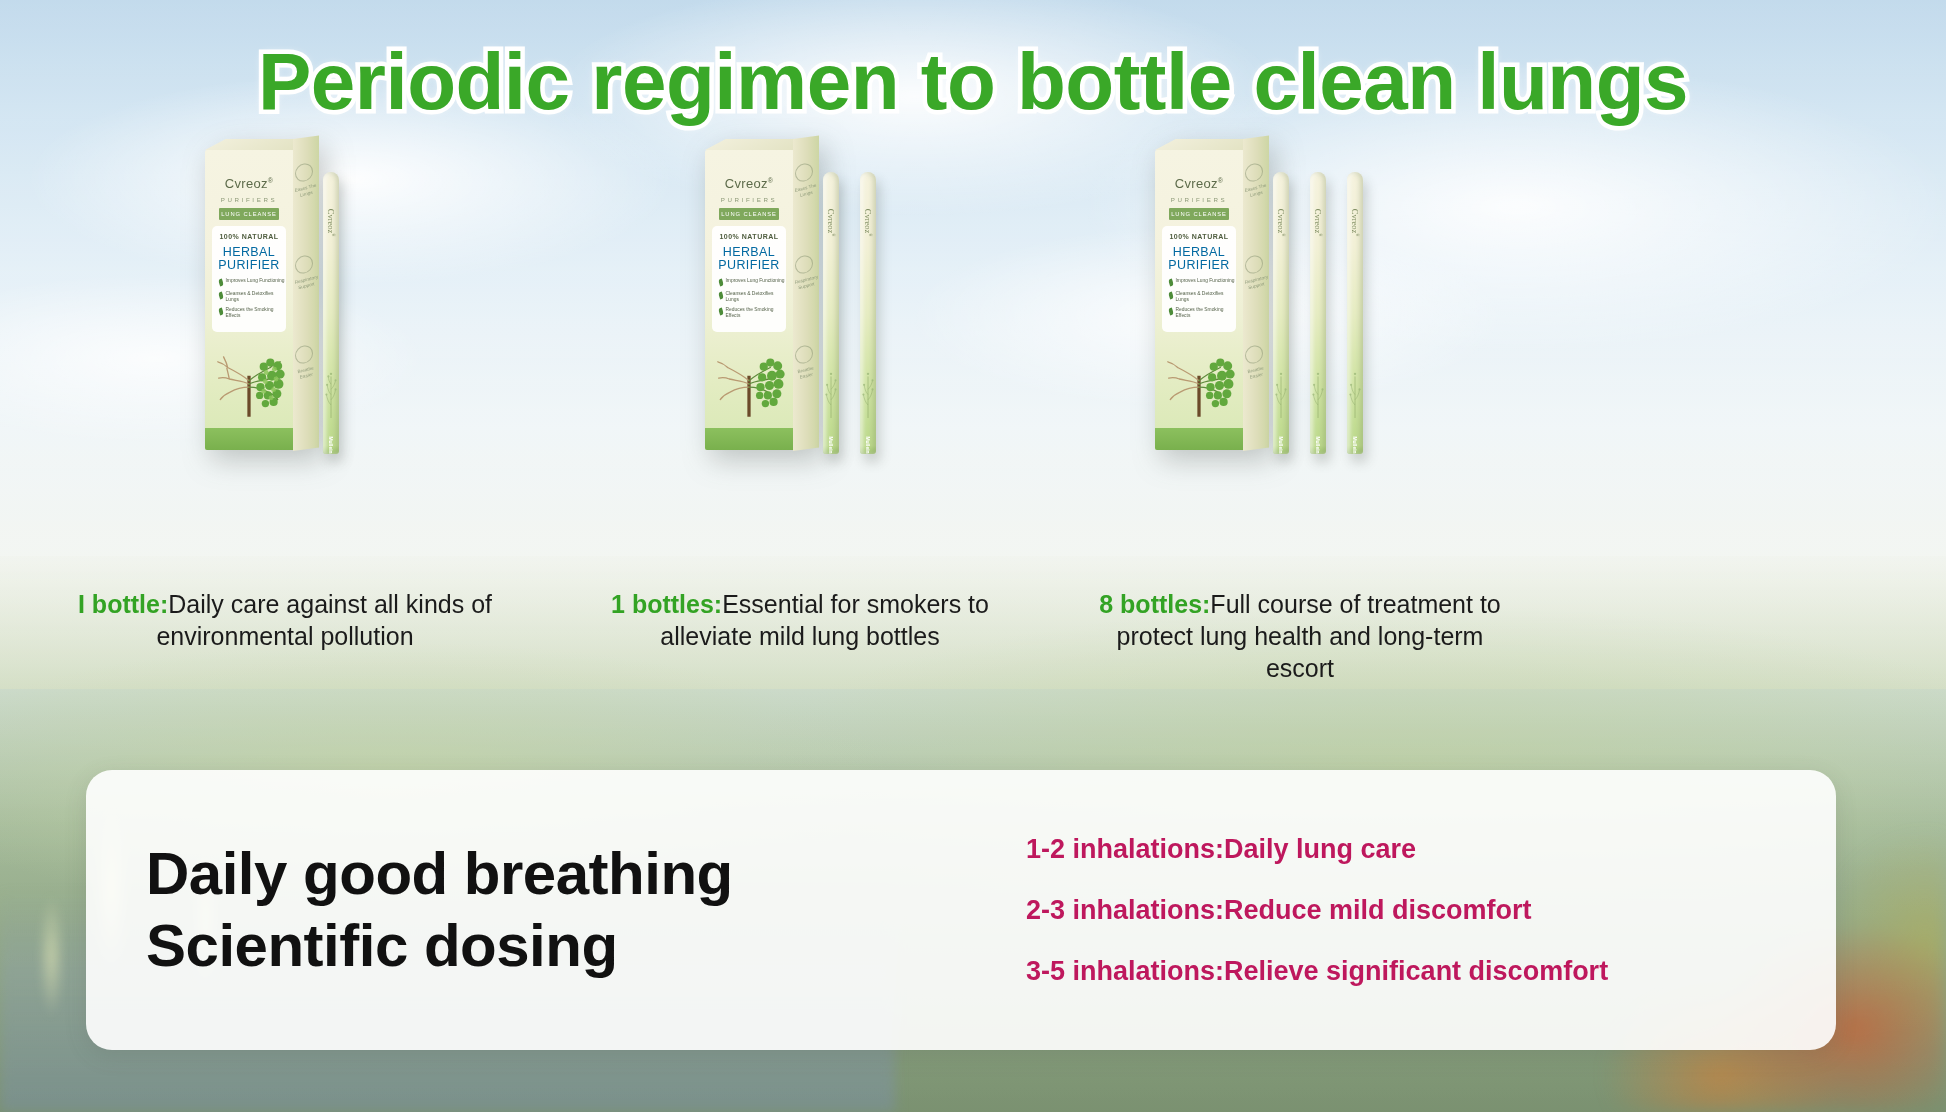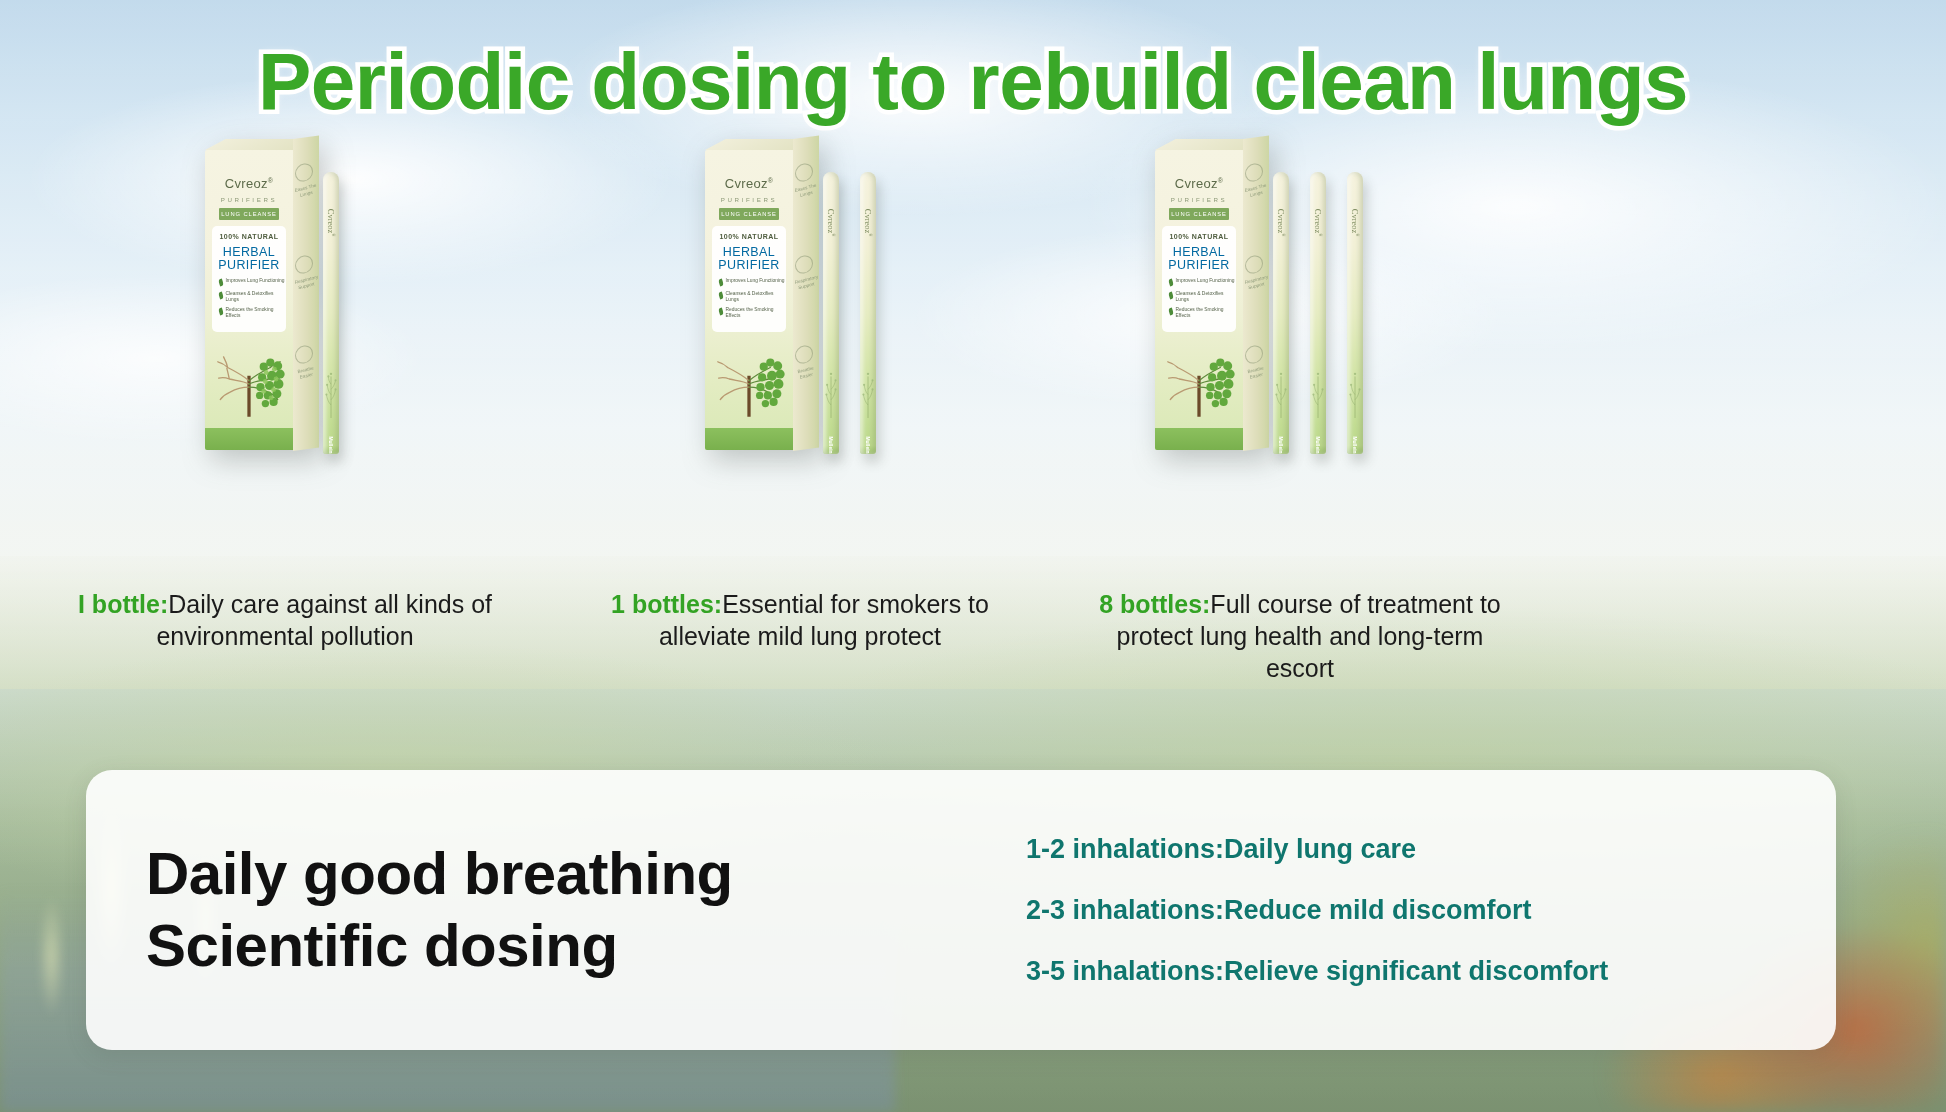--- a/index.html
+++ b/index.html
@@ -190,38 +190,38 @@
     box-shadow:0 6px 22px rgba(80,90,80,.16);
     display:flex; align-items:center;
   }
   .card-left {
     width:940px; padding-left:60px;
     font-size:60px; font-weight:bold; color:#111; line-height:72px;
     letter-spacing:-.5px;
   }
   .card-right {
     flex:1; padding-right:40px;
-    font-size:27px; font-weight:bold; color:#0f766e; line-height:34px;
+    font-size:27px; font-weight:bold; color:#be185d; line-height:34px;
   }
   .card-right .dose { margin-bottom:27px; }
   .card-right .dose:last-child { margin-bottom:0; }
 </style>
 </head>
 <body>
 
 <div class="bg">
   <div class="bg-sky"></div>
   <div class="bg-land"></div>
   <div class="bg-water"></div>
   <div class="bg-autumn"></div>
   <div class="bg-flowers"></div>
   <div class="bg-haze"></div>
 </div>
 
-<div class="headline">Periodic dosing to rebuild clean lungs</div>
+<div class="headline">Periodic regimen to bottle clean lungs</div>
 
 <div class="groups">
 
   <div class="group g1">
     <div class="box">
       <div class="topface"></div>
       <div class="side">
         <div class="sidecircle" style="left:2px; top:26px;"></div>
         <div class="sidemark" style="left:2px; top:48px;">Eases The Lungs</div>
         <div class="sidecircle" style="left:2px; top:118px;"></div>
@@ -487,21 +487,21 @@
             <circle cx="4" cy="29" r="1.6"></circle>
             <circle cx="10" cy="12" r="1.8"></circle>
           </g>
       </svg>
       <div class="sname">Mullein</div>
     </div>
   </div>
 </div>
 
 <div class="caption cap1"><span class="lead">I bottle:</span><span>Daily care against all kinds of environmental pollution</span></div>
-<div class="caption cap2"><span class="lead">1 bottles:</span><span>Essential for smokers to alleviate mild lung protect</span></div>
+<div class="caption cap2"><span class="lead">1 bottles:</span><span>Essential for smokers to alleviate mild lung bottles</span></div>
 <div class="caption cap3"><span class="lead">8 bottles:</span><span>Full course of treatment to protect lung health and long-term escort</span></div>
 
 <div class="card">
   <div class="card-left">
     <div>Daily good breathing</div>
     <div>Scientific dosing</div>
   </div>
   <div class="card-right">
     <div class="dose">1-2 inhalations:Daily lung care</div>
     <div class="dose">2-3 inhalations:Reduce mild discomfort</div>

